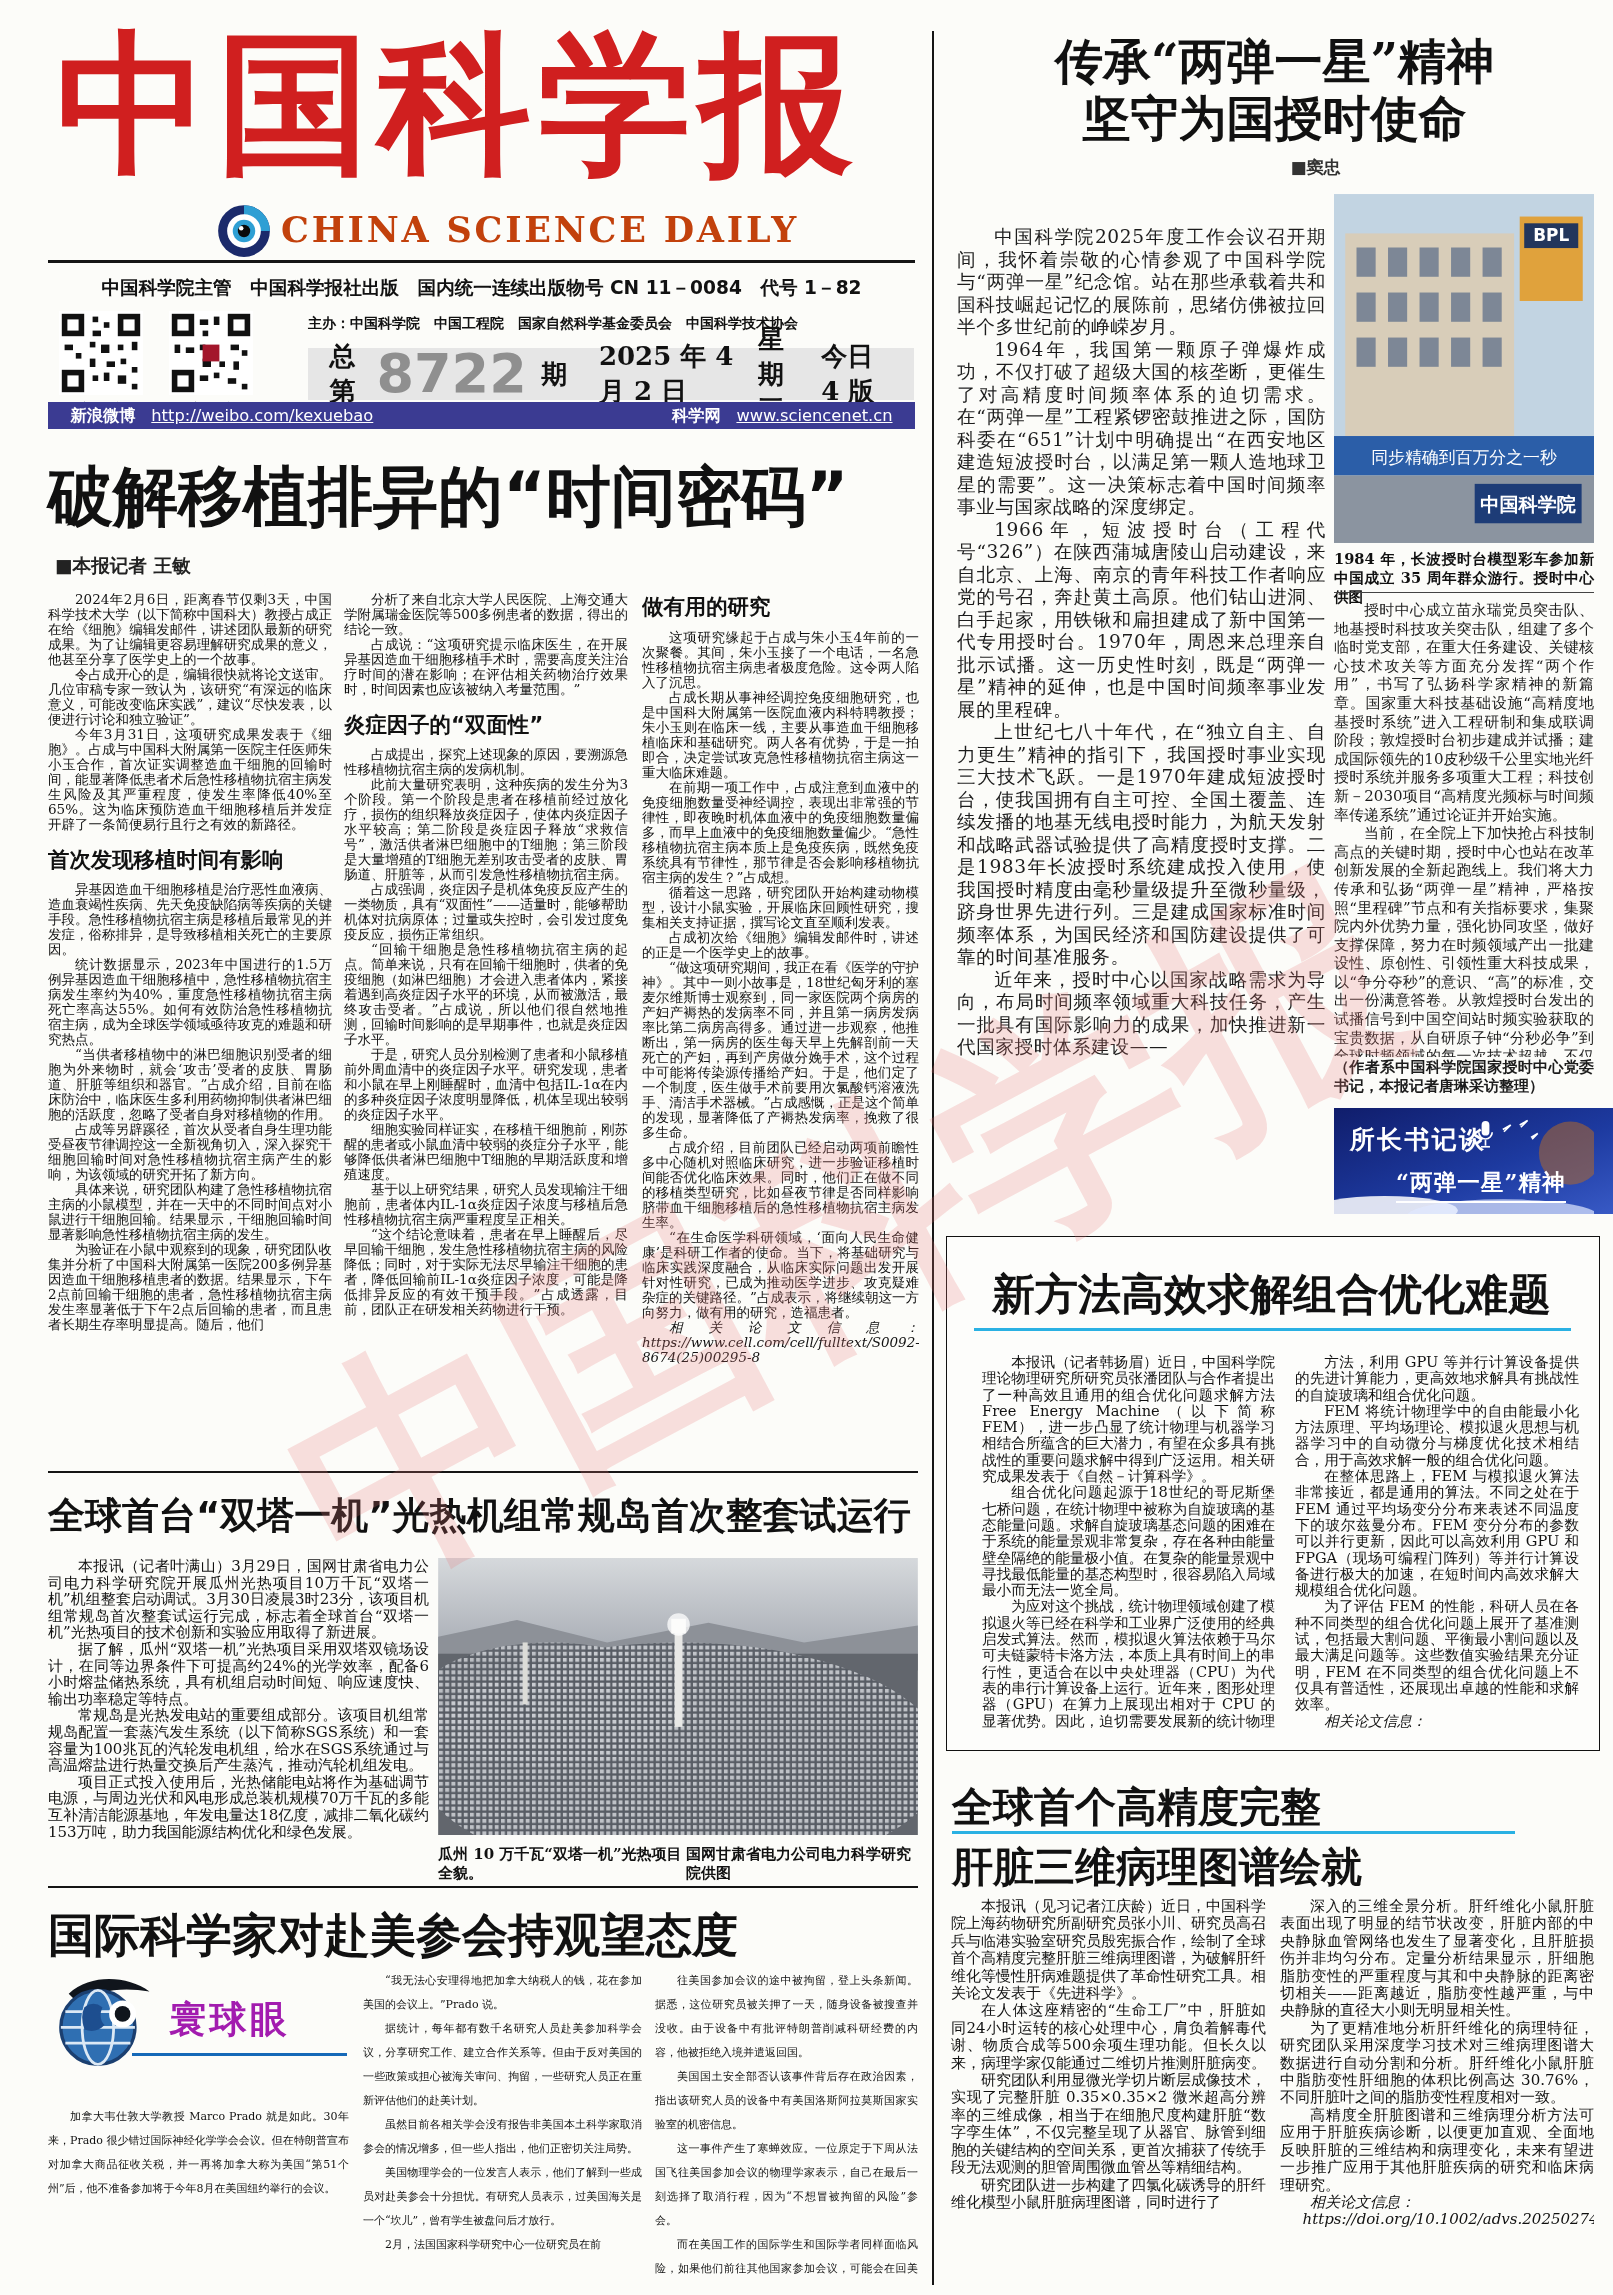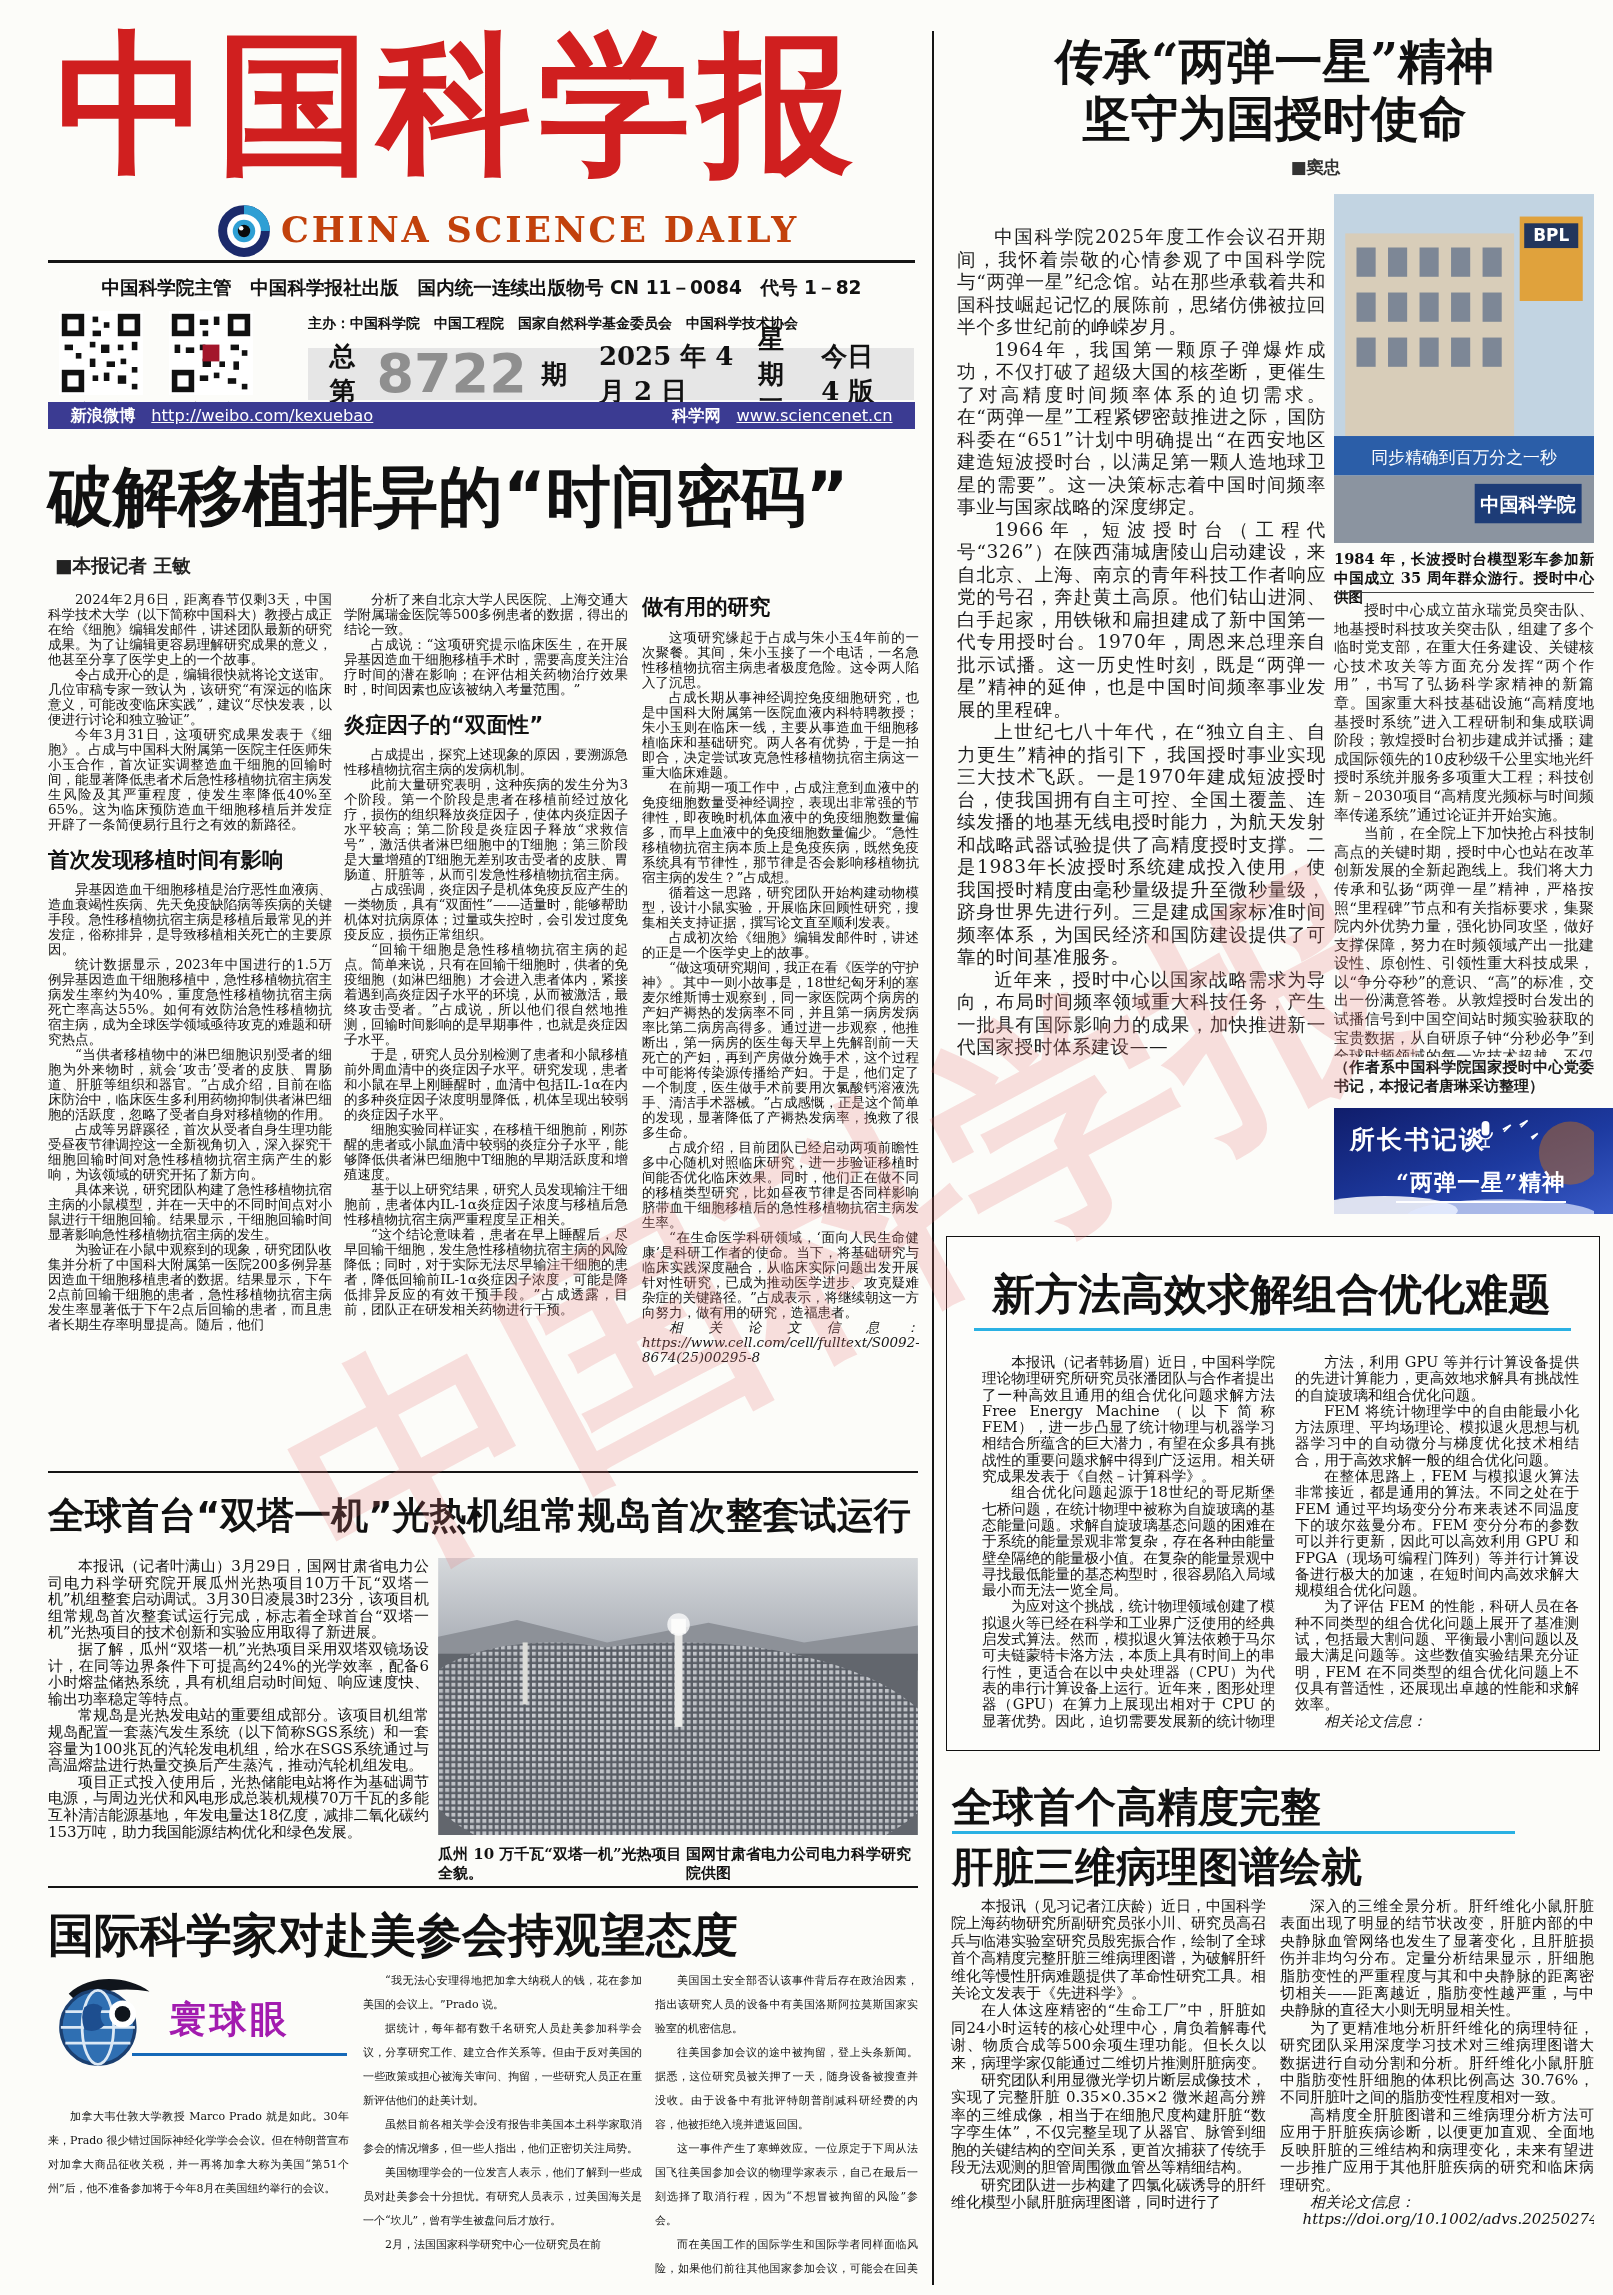--- a/index.html
+++ b/index.html
@@ -268,22 +268,22 @@
     <p>加拿大韦仕敦大学教授 Marco Prado 就是如此。30年来，Prado 很少错过国际神经化学学会会议。但在特朗普宣布对加拿大商品征收关税，并一再将加拿大称为美国“第51个州”后，他不准备参加将于今年8月在美国纽约举行的会议。</p>
   </div>
 <div class="abs col globe-col" style="left:363px;top:1969px;width:279px;height:315px;">
     <p>“我无法心安理得地把加拿大纳税人的钱，花在参加美国的会议上。”Prado 说。</p>
     <p>据统计，每年都有数千名研究人员赴美参加科学会议，分享研究工作、建立合作关系等。但由于反对美国的一些政策或担心被海关审问、拘留，一些研究人员正在重新评估他们的赴美计划。</p>
     <p>虽然目前各相关学会没有报告非美国本土科学家取消参会的情况增多，但一些人指出，他们正密切关注局势。</p>
     <p>美国物理学会的一位发言人表示，他们了解到一些成员对赴美参会十分担忧。有研究人员表示，过美国海关是一个“坎儿”，曾有学生被盘问后才放行。</p>
     <p>2月，法国国家科学研究中心一位研究员在前</p>
   </div>
 <div class="abs col globe-col" style="left:655px;top:1969px;width:263px;height:315px;">
+    <p>往美国参加会议的途中被拘留，登上头条新闻。据悉，这位研究员被关押了一天，随身设备被搜查并没收。由于设备中有批评特朗普削减科研经费的内容，他被拒绝入境并遣返回国。</p>
     <p>美国国土安全部否认该事件背后存在政治因素，指出该研究人员的设备中有美国洛斯阿拉莫斯国家实验室的机密信息。</p>
-    <p>往美国参加会议的途中被拘留，登上头条新闻。据悉，这位研究员被关押了一天，随身设备被搜查并没收。由于设备中有批评特朗普削减科研经费的内容，他被拒绝入境并遣返回国。</p>
     <p>这一事件产生了寒蝉效应。一位原定于下周从法国飞往美国参加会议的物理学家表示，自己在最后一刻选择了取消行程，因为“不想冒被拘留的风险”参会。</p>
     <p>而在美国工作的国际学生和国际学者同样面临风险，如果他们前往其他国家参加会议，可能会在回美国时遇到问题。（徐锐）</p>
   </div>
 
 <div class="abs rule" style="left:932px;top:31px;width:1.7px;height:2254px;"></div>
 
 <div class="abs center" style="left:951px;top:33px;width:647px;font-size:48px;font-weight:900;line-height:1.18;">
   <div>传承“两弹一星”精神</div>
   <div>坚守为国授时使命</div>
 </div>

